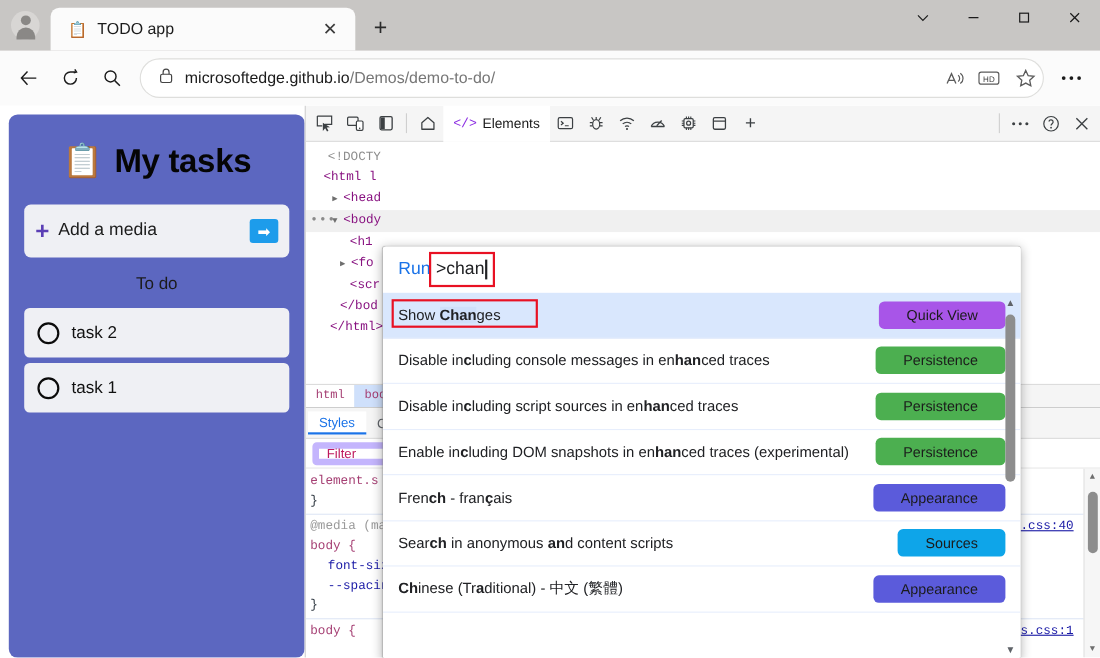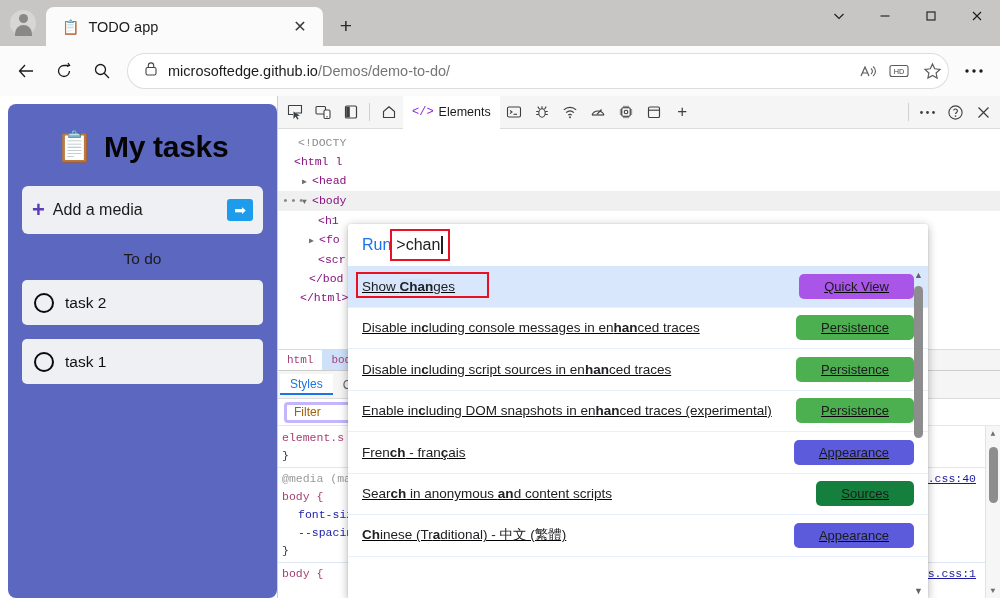--- a/index.html
+++ b/index.html
@@ -100,21 +100,21 @@
     display: flex; align-items: center; padding: 0 10px; gap: 8px;
   }
   .add-plus { color: #5b3fb5; font-size: 22px; font-weight: bold; line-height: 1; }
   .add-text { flex: 1; font-size: 16px; color: #1b1b1b; }
   .add-go {
     width: 26px; height: 22px; background: #1d9ceb; border-radius: 3px;
     display: flex; align-items: center; justify-content: center; color: #fff; font-size: 14px;
   }
   .todo-section { text-align: center; font-size: 15.5px; color: #1b1b1b; margin: 6px 0 2px; }
   .task-row {
-    background: #eff0f4; border-radius: 5px; height: 45px; margin-bottom: 14px;
+    background: #eff0f4; border-radius: 5px; height: 45px; margin-bottom: 5px;
     display: flex; align-items: center; padding: 0 12px; gap: 11px;
   }
   .task-circle {
     width: 20px; height: 20px; border-radius: 50%; border: 2.6px solid #0b0b0b; flex: 0 0 20px;
   }
   .task-label { font-size: 15.5px; color: #111; }
 
   
   .devtools {
     flex: 1; background: #ffffff; display: flex; flex-direction: column;
@@ -172,22 +172,22 @@
   .st-tab {
     padding: 0 10px; height: 21px; display: flex; align-items: center;
     font-size: 12px; color: #5f6368;
   }
   .st-tab.active { background: #fff; color: #1a73e8; border-bottom: 2px solid #1a73e8; }
   .filter-row {
     height: 27px; display: flex; align-items: center; padding: 3px 6px; gap: 6px;
     border-bottom: 1px solid #e8e8e8; flex: 0 0 27px;
   }
   .filter-box {
-    height: 21px; width: 80px; border: 3px solid #c4b5fd; border-radius: 4px;
-    font-size: 12px; color: #a16207; display: flex; align-items: center; padding: 0 7px;
+    height: 21px; width: 80px; border: 6px solid #c4b5fd; border-radius: 4px;
+    font-size: 12px; color: #be185d; display: flex; align-items: center; padding: 0 7px;
   }
   .css-body {
     flex: 1; overflow: hidden; font-family: "Liberation Mono", monospace;
     font-size: 11.5px; line-height: 18px; position: relative; padding-top: 1px;
     min-height: 0;
   }
   .rule { padding: 2px 0 2px 4px; border-bottom: 1px solid #dfe6f5; position: relative; }
   .rule-link {
     position: absolute; right: 24px; top: 2px; color: #1a1aa6;
     text-decoration: underline; font-size: 11.5px;
@@ -227,21 +227,21 @@
   .pal-caret {
     display: inline-block; width: 1.5px; height: 18px; background: #202124; margin-left: 1px;
   }
   .annot-in {
     position: absolute; left: -6px; top: -7px; right: -7px; bottom: -7px;
     border: 2.5px solid #e81123; pointer-events: none;
   }
   .pal-list { flex: 1; overflow: hidden; position: relative; min-height: 0; }
   .pal-row {
     height: 41.5px; display: flex; align-items: center; padding: 0 14px;
-    border-bottom: 1px solid #e7eefc; position: relative; gap: 17px; text-decoration: underline;
+    border-bottom: 1px solid #e7eefc; position: relative; gap: 17px;
   }
   .pal-row.selected { background: #d9e7fd; }
   .pal-label { font-size: 13.5px; color: #202124; white-space: nowrap; }
   .pal-label b { font-weight: bold; }
   .pal-label .hl { background: #cfe0fb; font-weight: bold; }
   .pal-shortcut { font-size: 12.5px; color: #9aa0a6; margin-left: 8px; }
   .pal-badge {
     margin-left: auto; color: #1b1b1b; font-size: 13px; border-radius: 5px;
     padding: 5px 25px; white-space: nowrap; min-width: 80px; text-align: center;
   }
@@ -569,21 +569,21 @@
         </div>
 
         <div class="pal-row">
           <span class="pal-label"><span>Fren</span><b>ch</b><span> - fran</span><b>ç</b><span>ais</span></span>
           <span class="pal-badge" style="background:#5b5bdb">Appearance</span>
         </div>
 
 
         <div class="pal-row">
           <span class="pal-label"><span>Sear</span><b>ch</b><span> in anonymous </span><b>an</b><span>d content scripts</span></span>
-          <span class="pal-badge" style="background:#15803d">Sources</span>
+          <span class="pal-badge" style="background:#0ea5e9">Sources</span>
         </div>
 
         <div class="pal-row">
           <span class="pal-label"><span></span><b>Ch</b><span>inese (Tr</span><b>a</b><span>ditional) - 中文 (繁體)</span></span>
           <span class="pal-badge" style="background:#5b5bdb">Appearance</span>
         </div>
 
         <div class="pal-sb">
           <span class="a">▲</span>
           <span class="trk">

